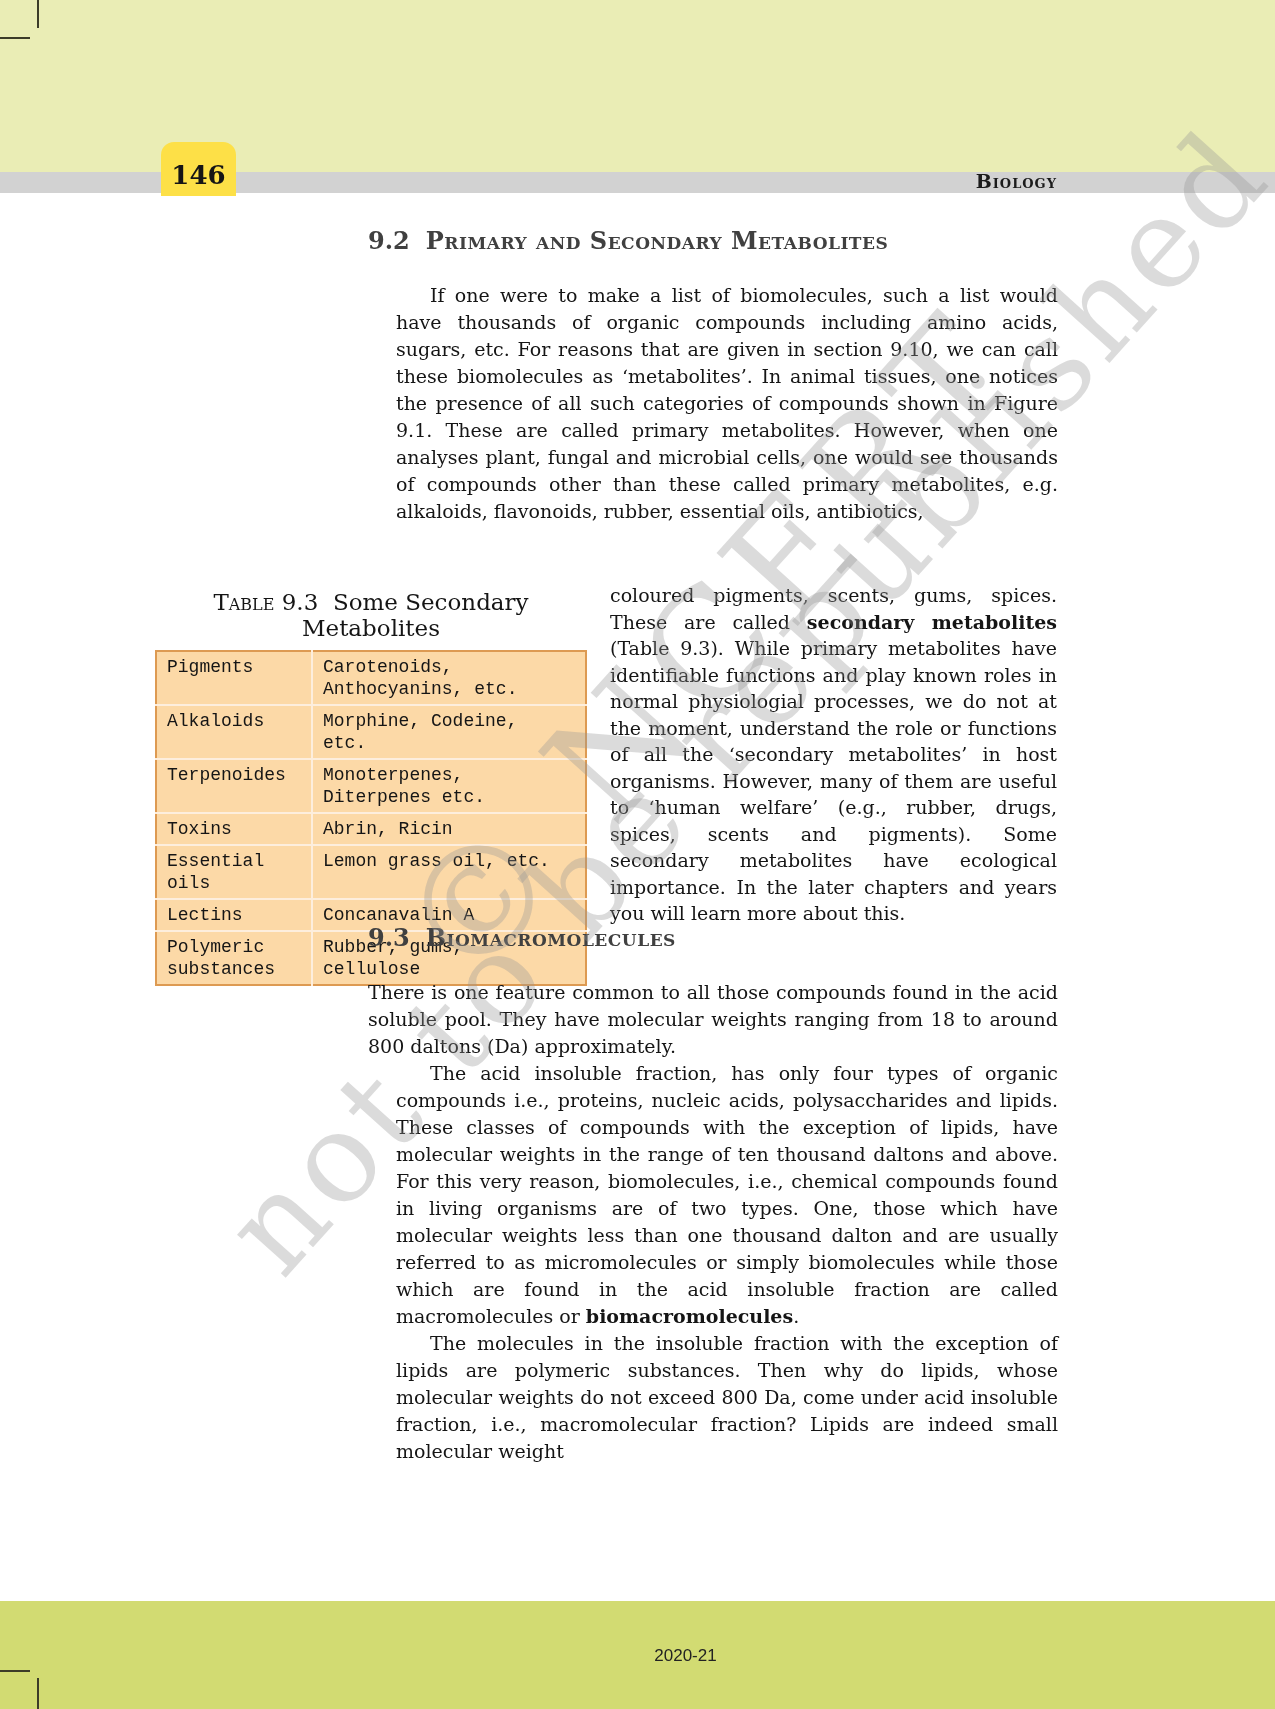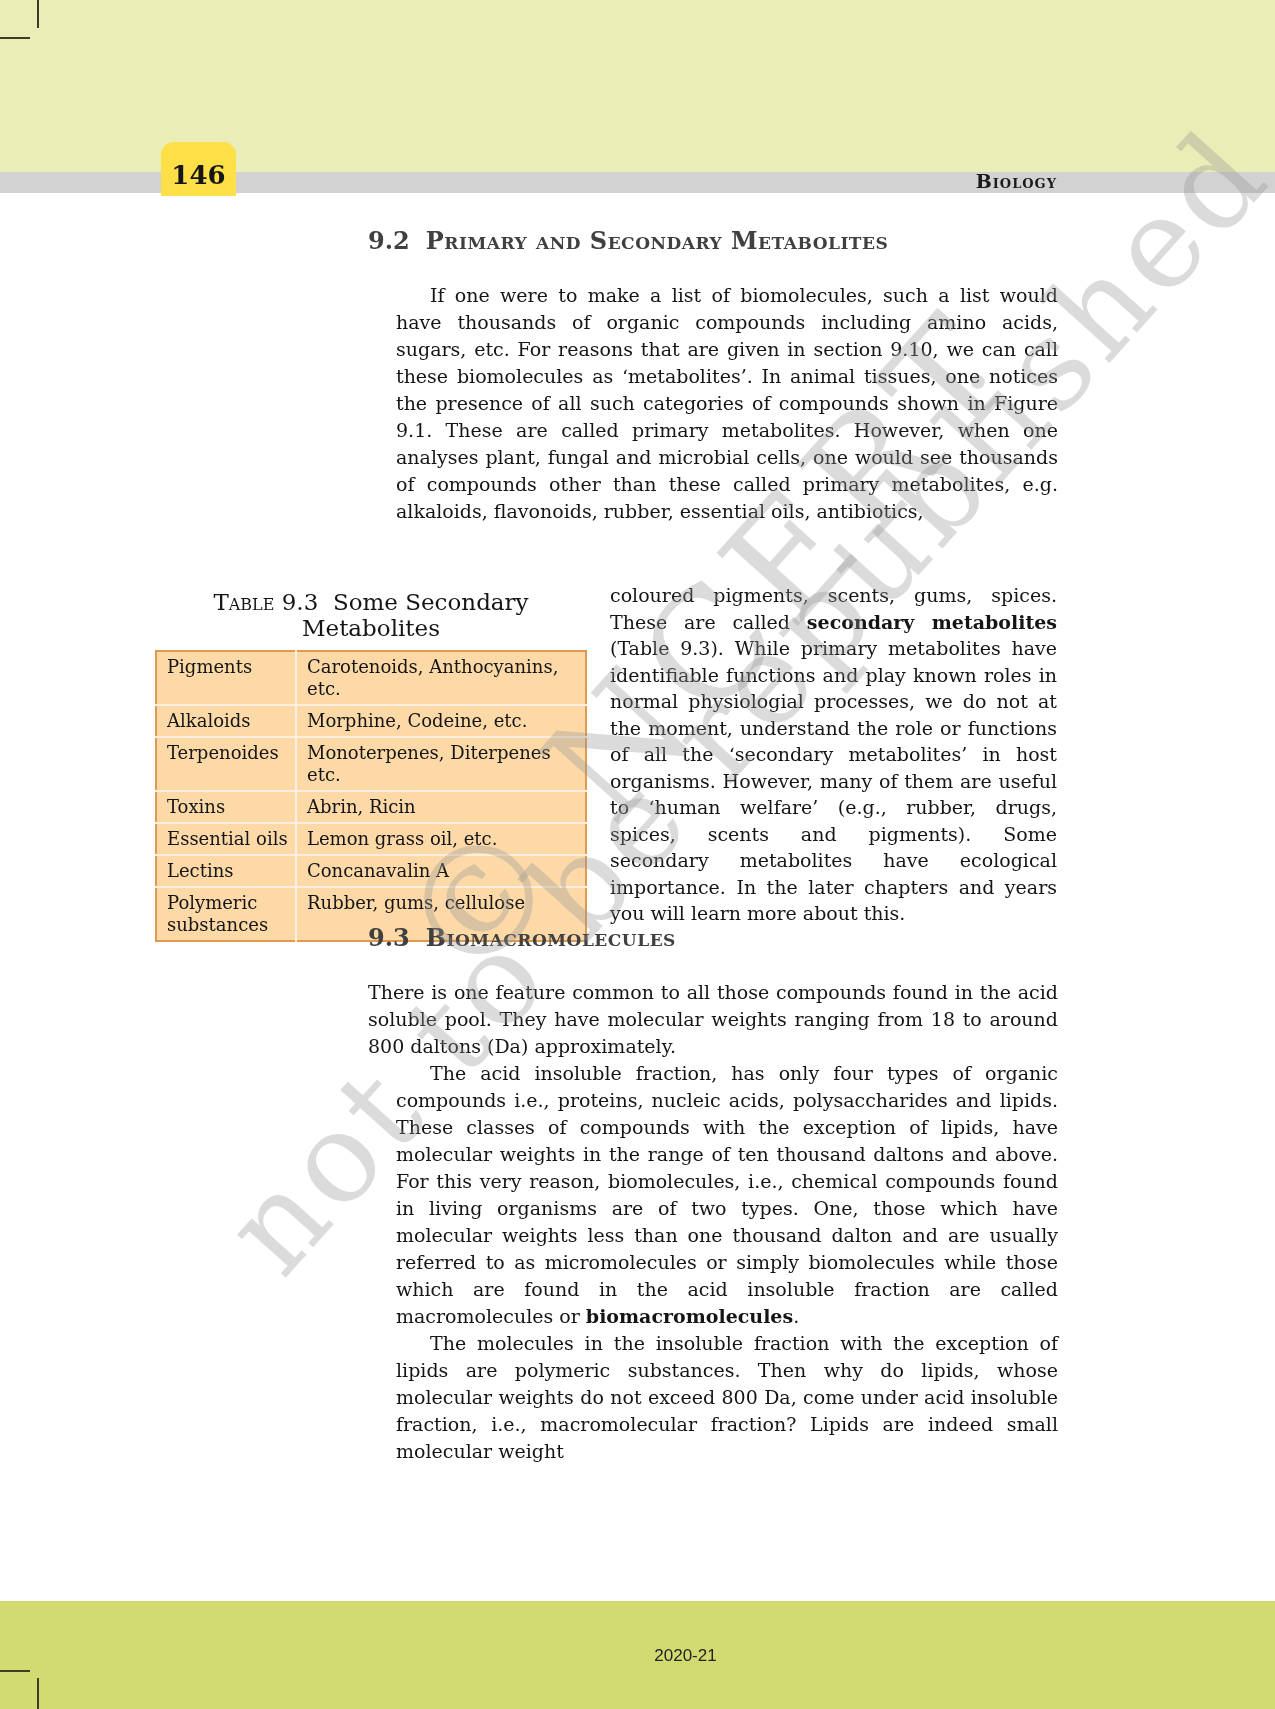--- a/index.html
+++ b/index.html
@@ -34,21 +34,21 @@
   .textblock p.indent{text-indent:34px;margin-left:28px;}
   .main-top{left:368px;top:282px;width:690px;}
   .col-right{left:610px;top:582px;width:447px;line-height:26.5px;}
   .main-bottom{left:368px;top:979px;width:690px;}
   
   .table-wrap{position:absolute;left:155px;top:589px;width:432px;z-index:2;}
   .table-caption{text-align:center;font-weight:normal;font-size:23px;margin-bottom:9px;}
   .table-caption .cap-label{font-variant:small-caps;}
   table.metab{width:100%;border-collapse:collapse;background:#fcd9a7;border:2px solid #dd9a52;
               font-size:18px;line-height:22px;}
-  table.metab td{padding:4px 0 4px 10px;vertical-align:top;border-top:2px solid #fdeedd;}
+  table.metab td{padding:4px 16px 4px 10px;vertical-align:top;border-top:2px solid #fdeedd;font-family:Liberation Mono, monospace;}
   table.metab tr:first-child td{border-top:none;}
   table.metab td.cat{width:128px;border-right:2px solid #fdeedd;}
   
   .wm{position:absolute;z-index:3;pointer-events:none;white-space:nowrap;
       color:rgba(150,150,150,0.34);font-family:"DejaVu Serif", serif;}
   .wm1{left:430px;top:870px;font-size:150px;letter-spacing:10px;
        transform:rotate(-48deg);transform-origin:0 50%;}
   .wm2{left:250px;top:1180px;font-size:125px;letter-spacing:6px;
        transform:rotate(-48deg);transform-origin:0 50%;}
   

